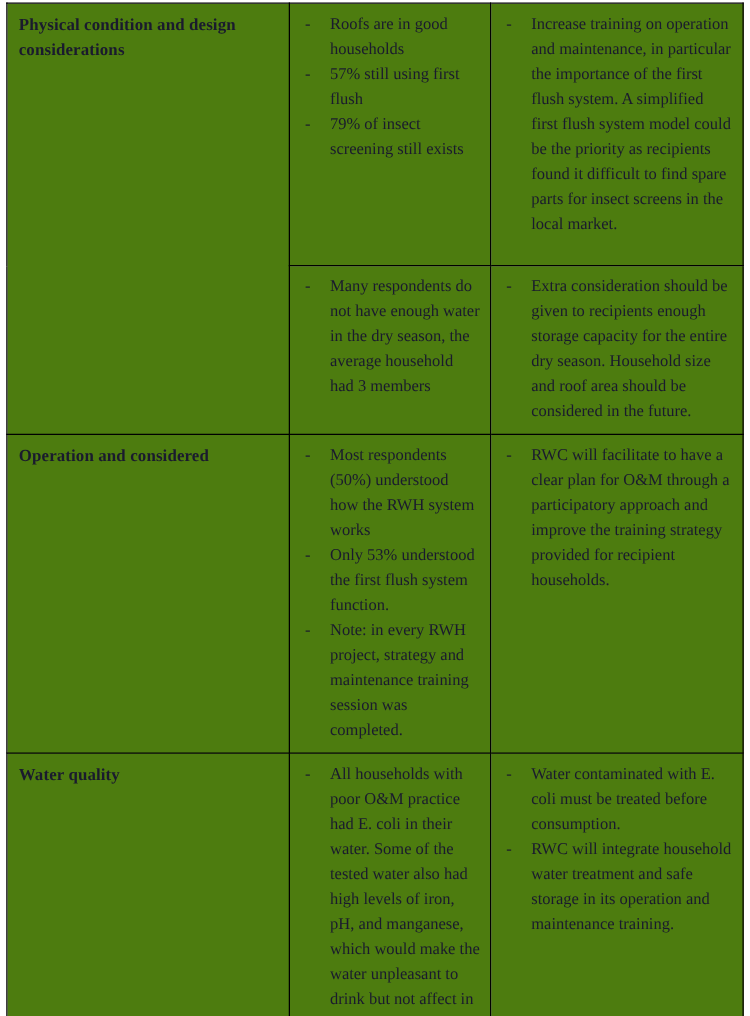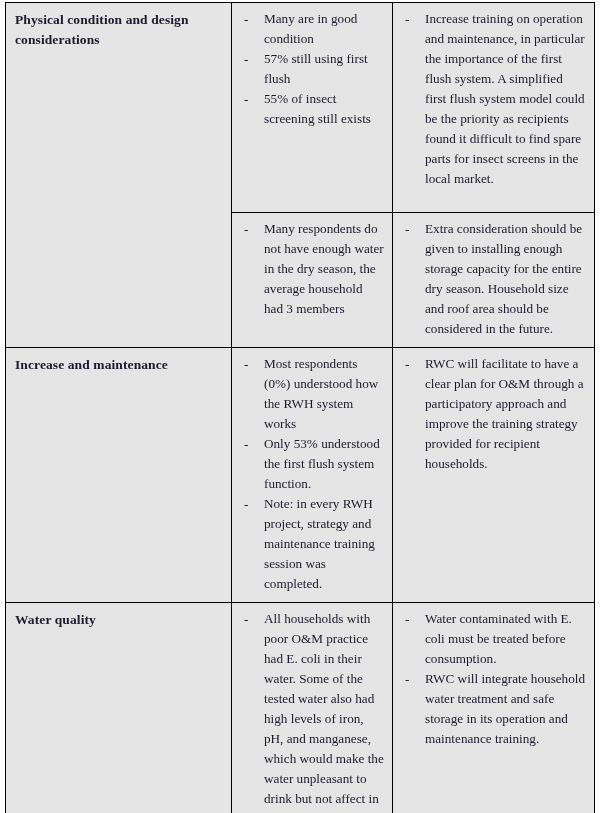--- a/index.html
+++ b/index.html
@@ -21,21 +21,21 @@
     top: 2px;
     width: 589px;
     border-collapse: collapse;
     table-layout: fixed;
   }
 
   #doc-table td {
     border: 1px solid #000000;
     vertical-align: top;
     padding: 0;
-    background: #e5e5e5;
+    background: #4d7c0f;
   }
 
   col.c-category { width: 226px; }
   col.c-findings { width: 161px; }
   col.c-recs     { width: 202px; }
 
   .cell-pad {
     padding: 6px 8px 8px 8px;
   }
 
@@ -87,29 +87,29 @@
     <tr>
       <td rowspan="2">
         <div class="category-label">Physical condition and design considerations</div>
         <div class="spacer-block" style="height:155px"></div>
       </td>
       <td>
         <div class="cell-pad">
           <ul class="dash-list">
             <li>
               <span class="dash-marker">-</span>
-              <span>Many are in good condition</span>
+              <span>Roofs are in good households</span>
             </li>
             <li>
               <span class="dash-marker">-</span>
               <span>57% still using first flush</span>
             </li>
             <li>
               <span class="dash-marker">-</span>
-              <span>55% of insect screening still exists</span>
+              <span>79% of insect screening still exists</span>
             </li>
           </ul>
           <div class="spacer-block" style="height:75px"></div>
         </div>
       </td>
       <td>
         <div class="cell-pad">
           <ul class="dash-list">
             <li>
               <span class="dash-marker">-</span>
@@ -129,37 +129,37 @@
               <span>Many respondents do not have enough water in the dry season, the average household had 3 members</span>
             </li>
           </ul>
         </div>
       </td>
       <td>
         <div class="cell-pad">
           <ul class="dash-list">
             <li>
               <span class="dash-marker">-</span>
-              <span>Extra consideration should be given to installing enough storage capacity for the entire dry season. Household size and roof area should be considered in the future.</span>
-            </li>
-          </ul>
-        </div>
-      </td>
-    </tr>
-
-    <tr>
-      <td>
-        <div class="category-label">Increase and maintenance</div>
-      </td>
-      <td>
-        <div class="cell-pad">
-          <ul class="dash-list">
-            <li>
-              <span class="dash-marker">-</span>
-              <span>Most respondents (0%) understood how the RWH system works</span>
+              <span>Extra consideration should be given to recipients enough storage capacity for the entire dry season. Household size and roof area should be considered in the future.</span>
+            </li>
+          </ul>
+        </div>
+      </td>
+    </tr>
+
+    <tr>
+      <td>
+        <div class="category-label">Operation and considered</div>
+      </td>
+      <td>
+        <div class="cell-pad">
+          <ul class="dash-list">
+            <li>
+              <span class="dash-marker">-</span>
+              <span>Most respondents (50%) understood how the RWH system works</span>
             </li>
             <li>
               <span class="dash-marker">-</span>
               <span>Only 53% understood the first flush system function.</span>
             </li>
             <li>
               <span class="dash-marker">-</span>
               <span>Note: in every RWH project, strategy and maintenance training session was completed.</span>
             </li>
           </ul>

